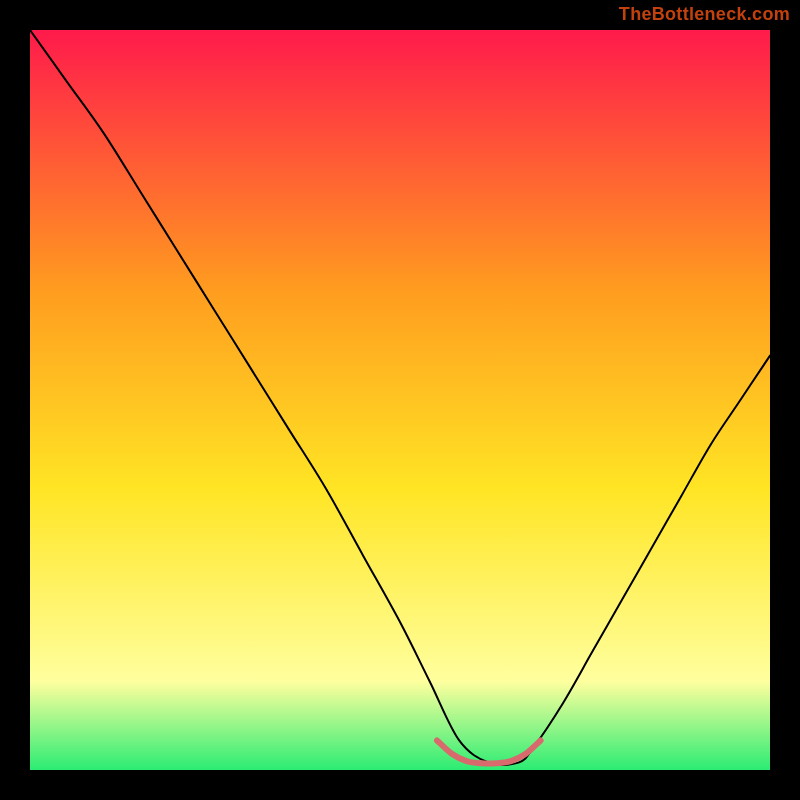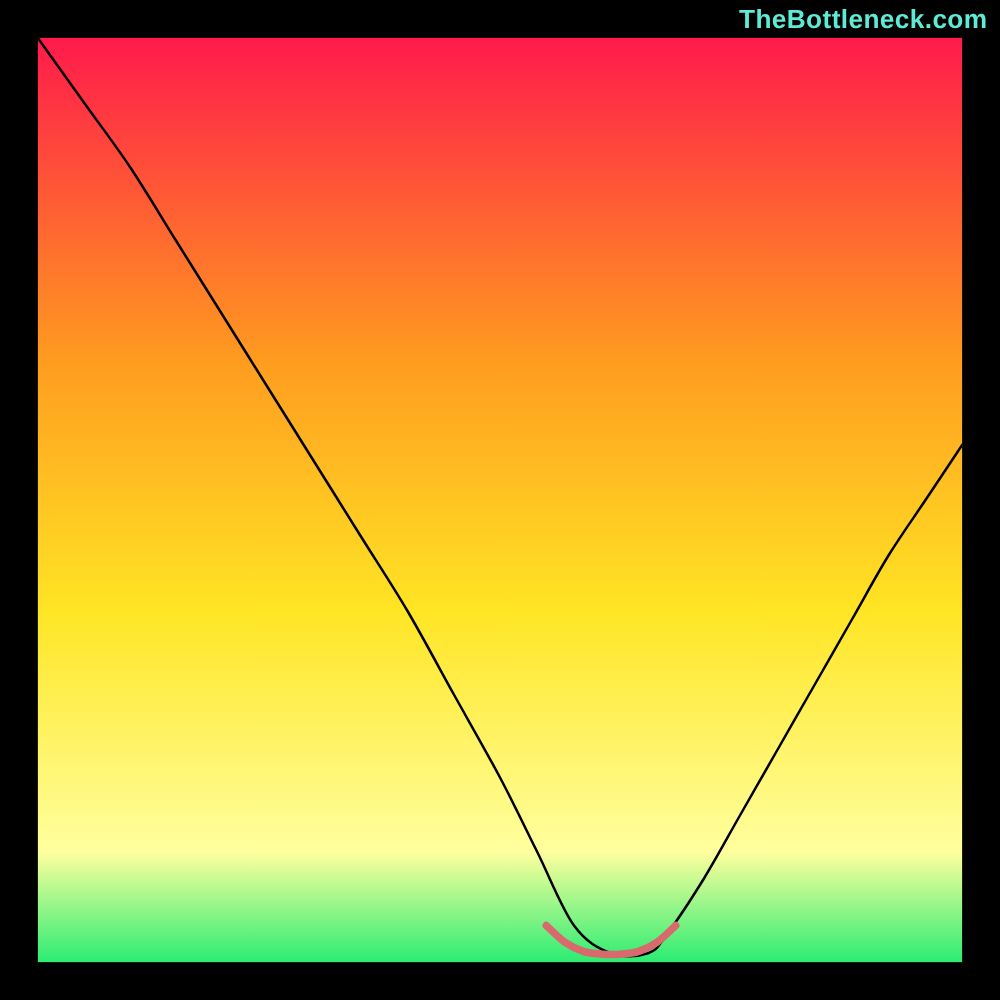--- a/index.html
+++ b/index.html
@@ -14,22 +14,22 @@
   .frame {
     position: relative;
     width: 800px;
     height: 800px;
     background: #000;
   }
   .watermark {
     position: absolute;
     top: 4px;
     right: 10px;
-    color: #5eead4;
-    font-size: 21px;
+    color: #c2410c;
+    font-size: 18px;
     font-weight: 600;
     letter-spacing: 0.3px;
     z-index: 5;
     user-select: none;
   }
   .plot-area {
     position: absolute;
     left: 30px;
     top: 30px;
     width: 740px;

